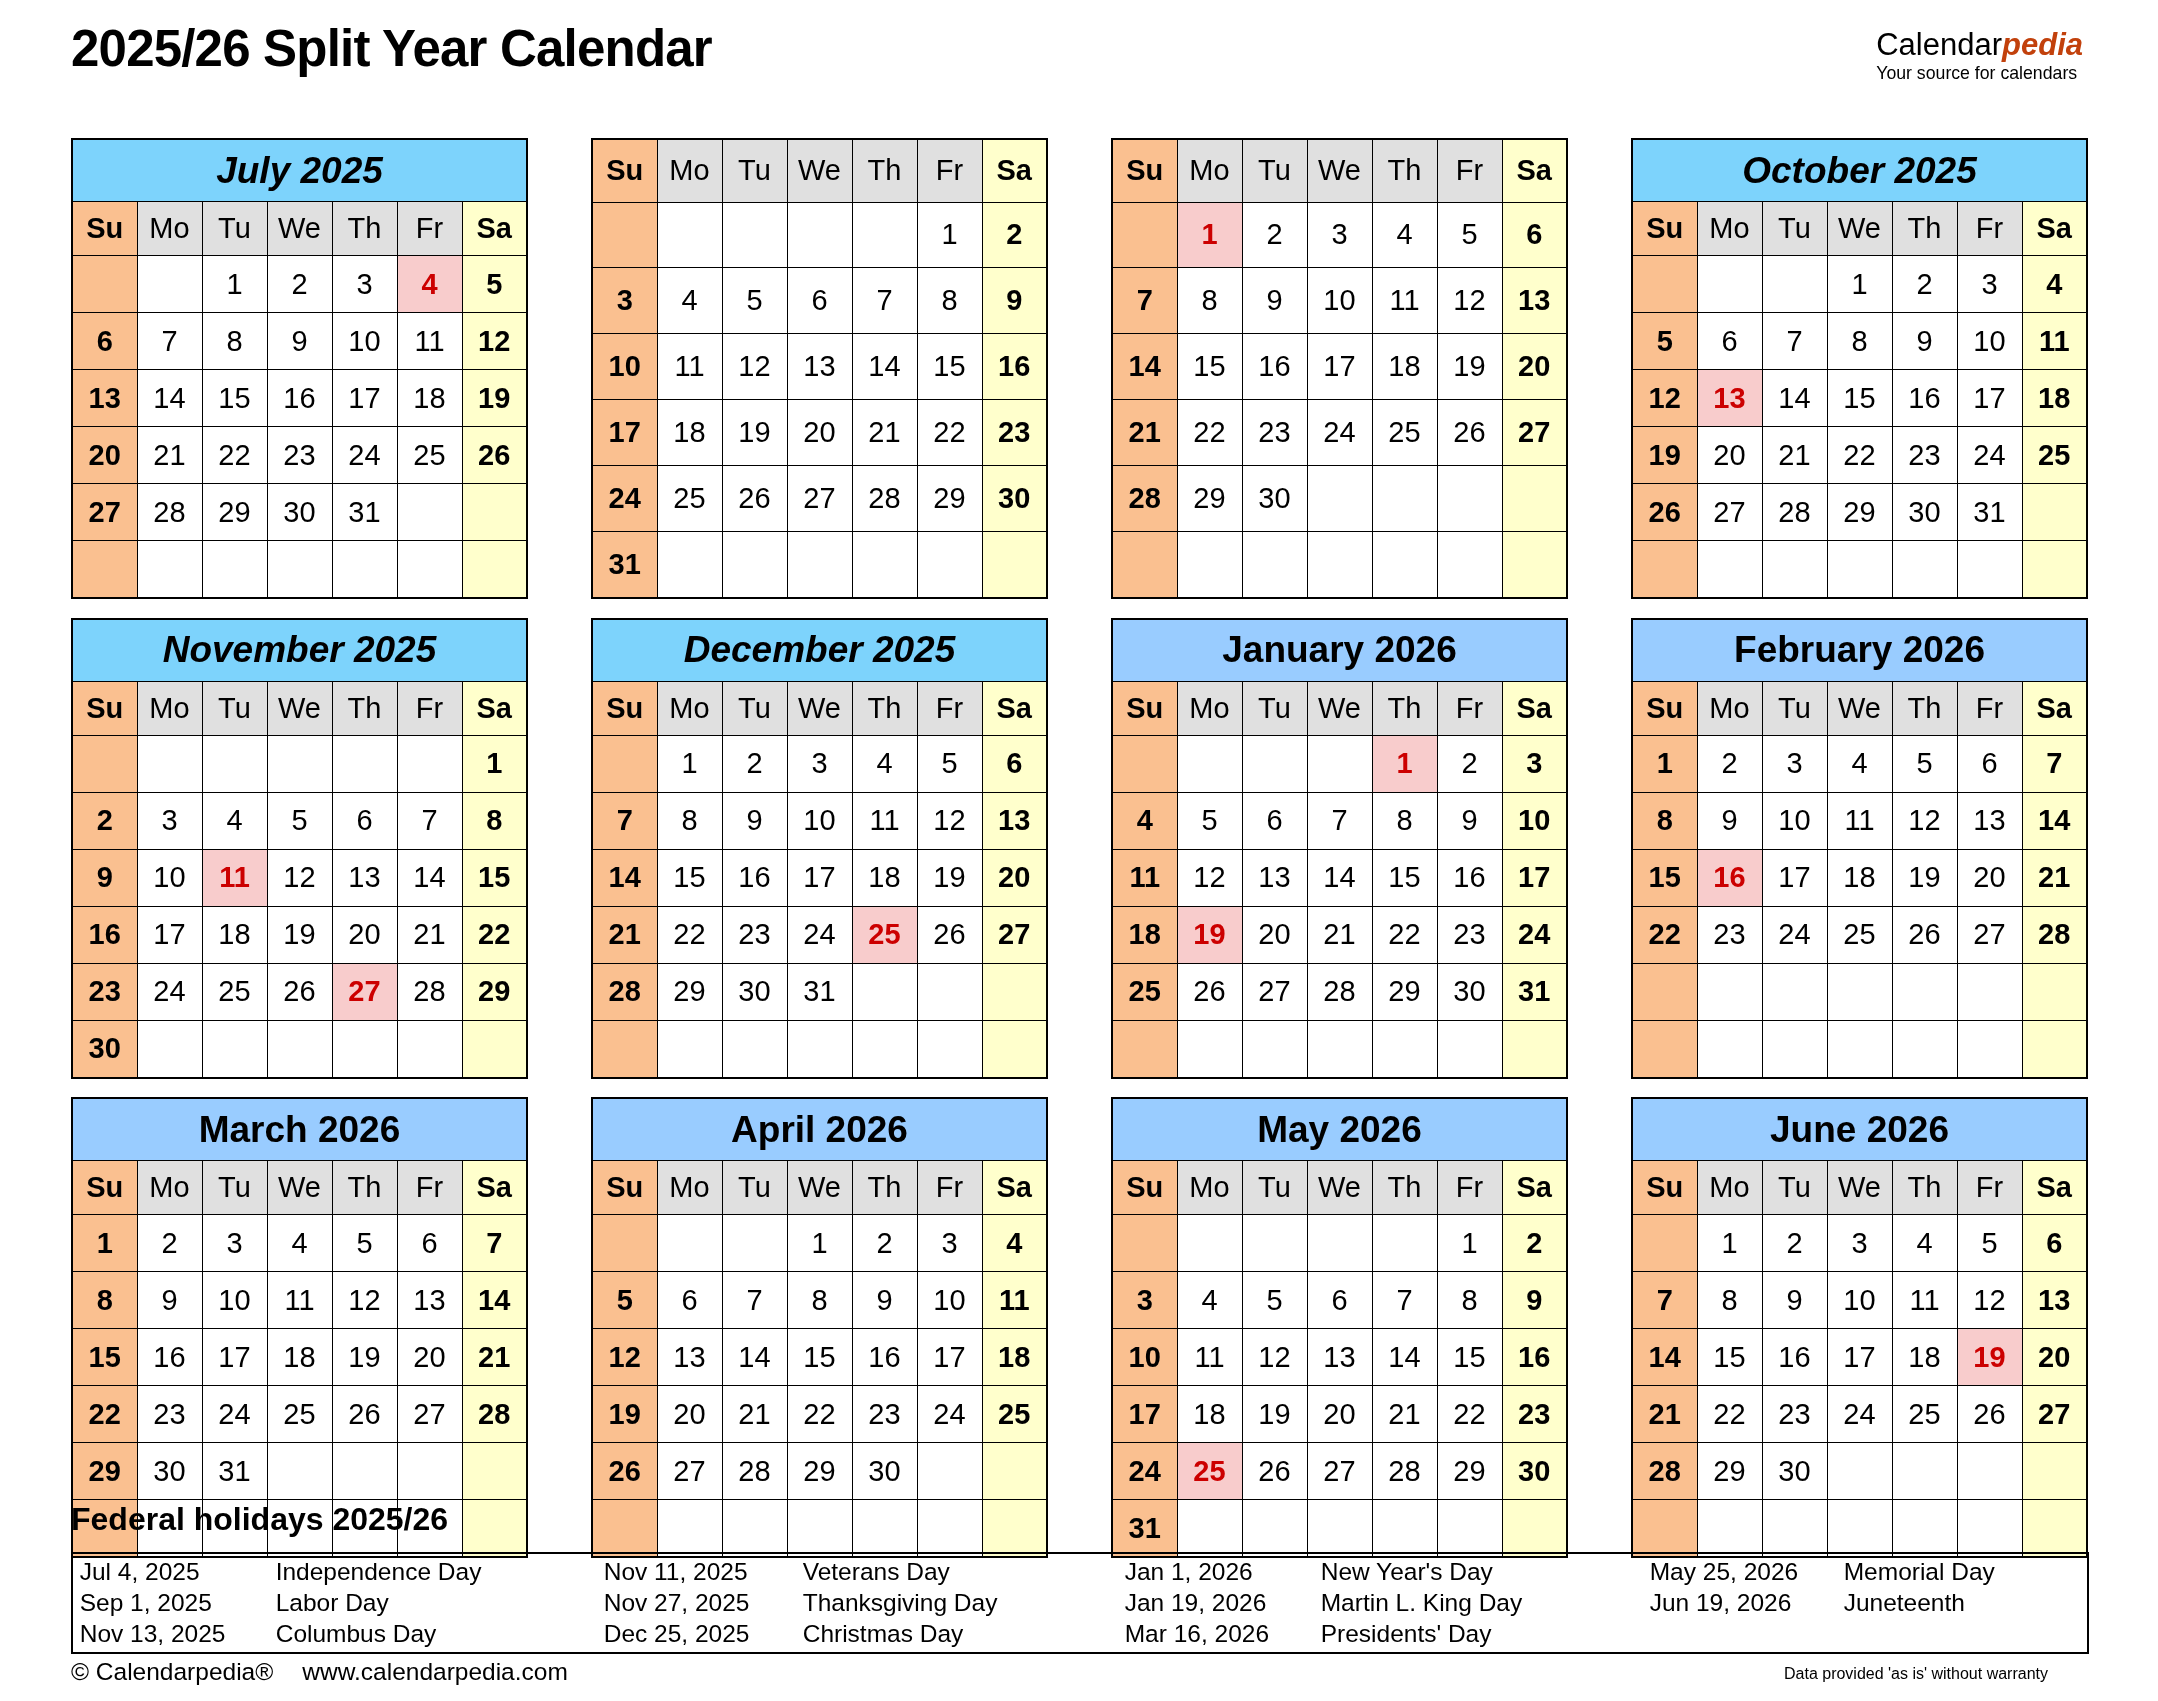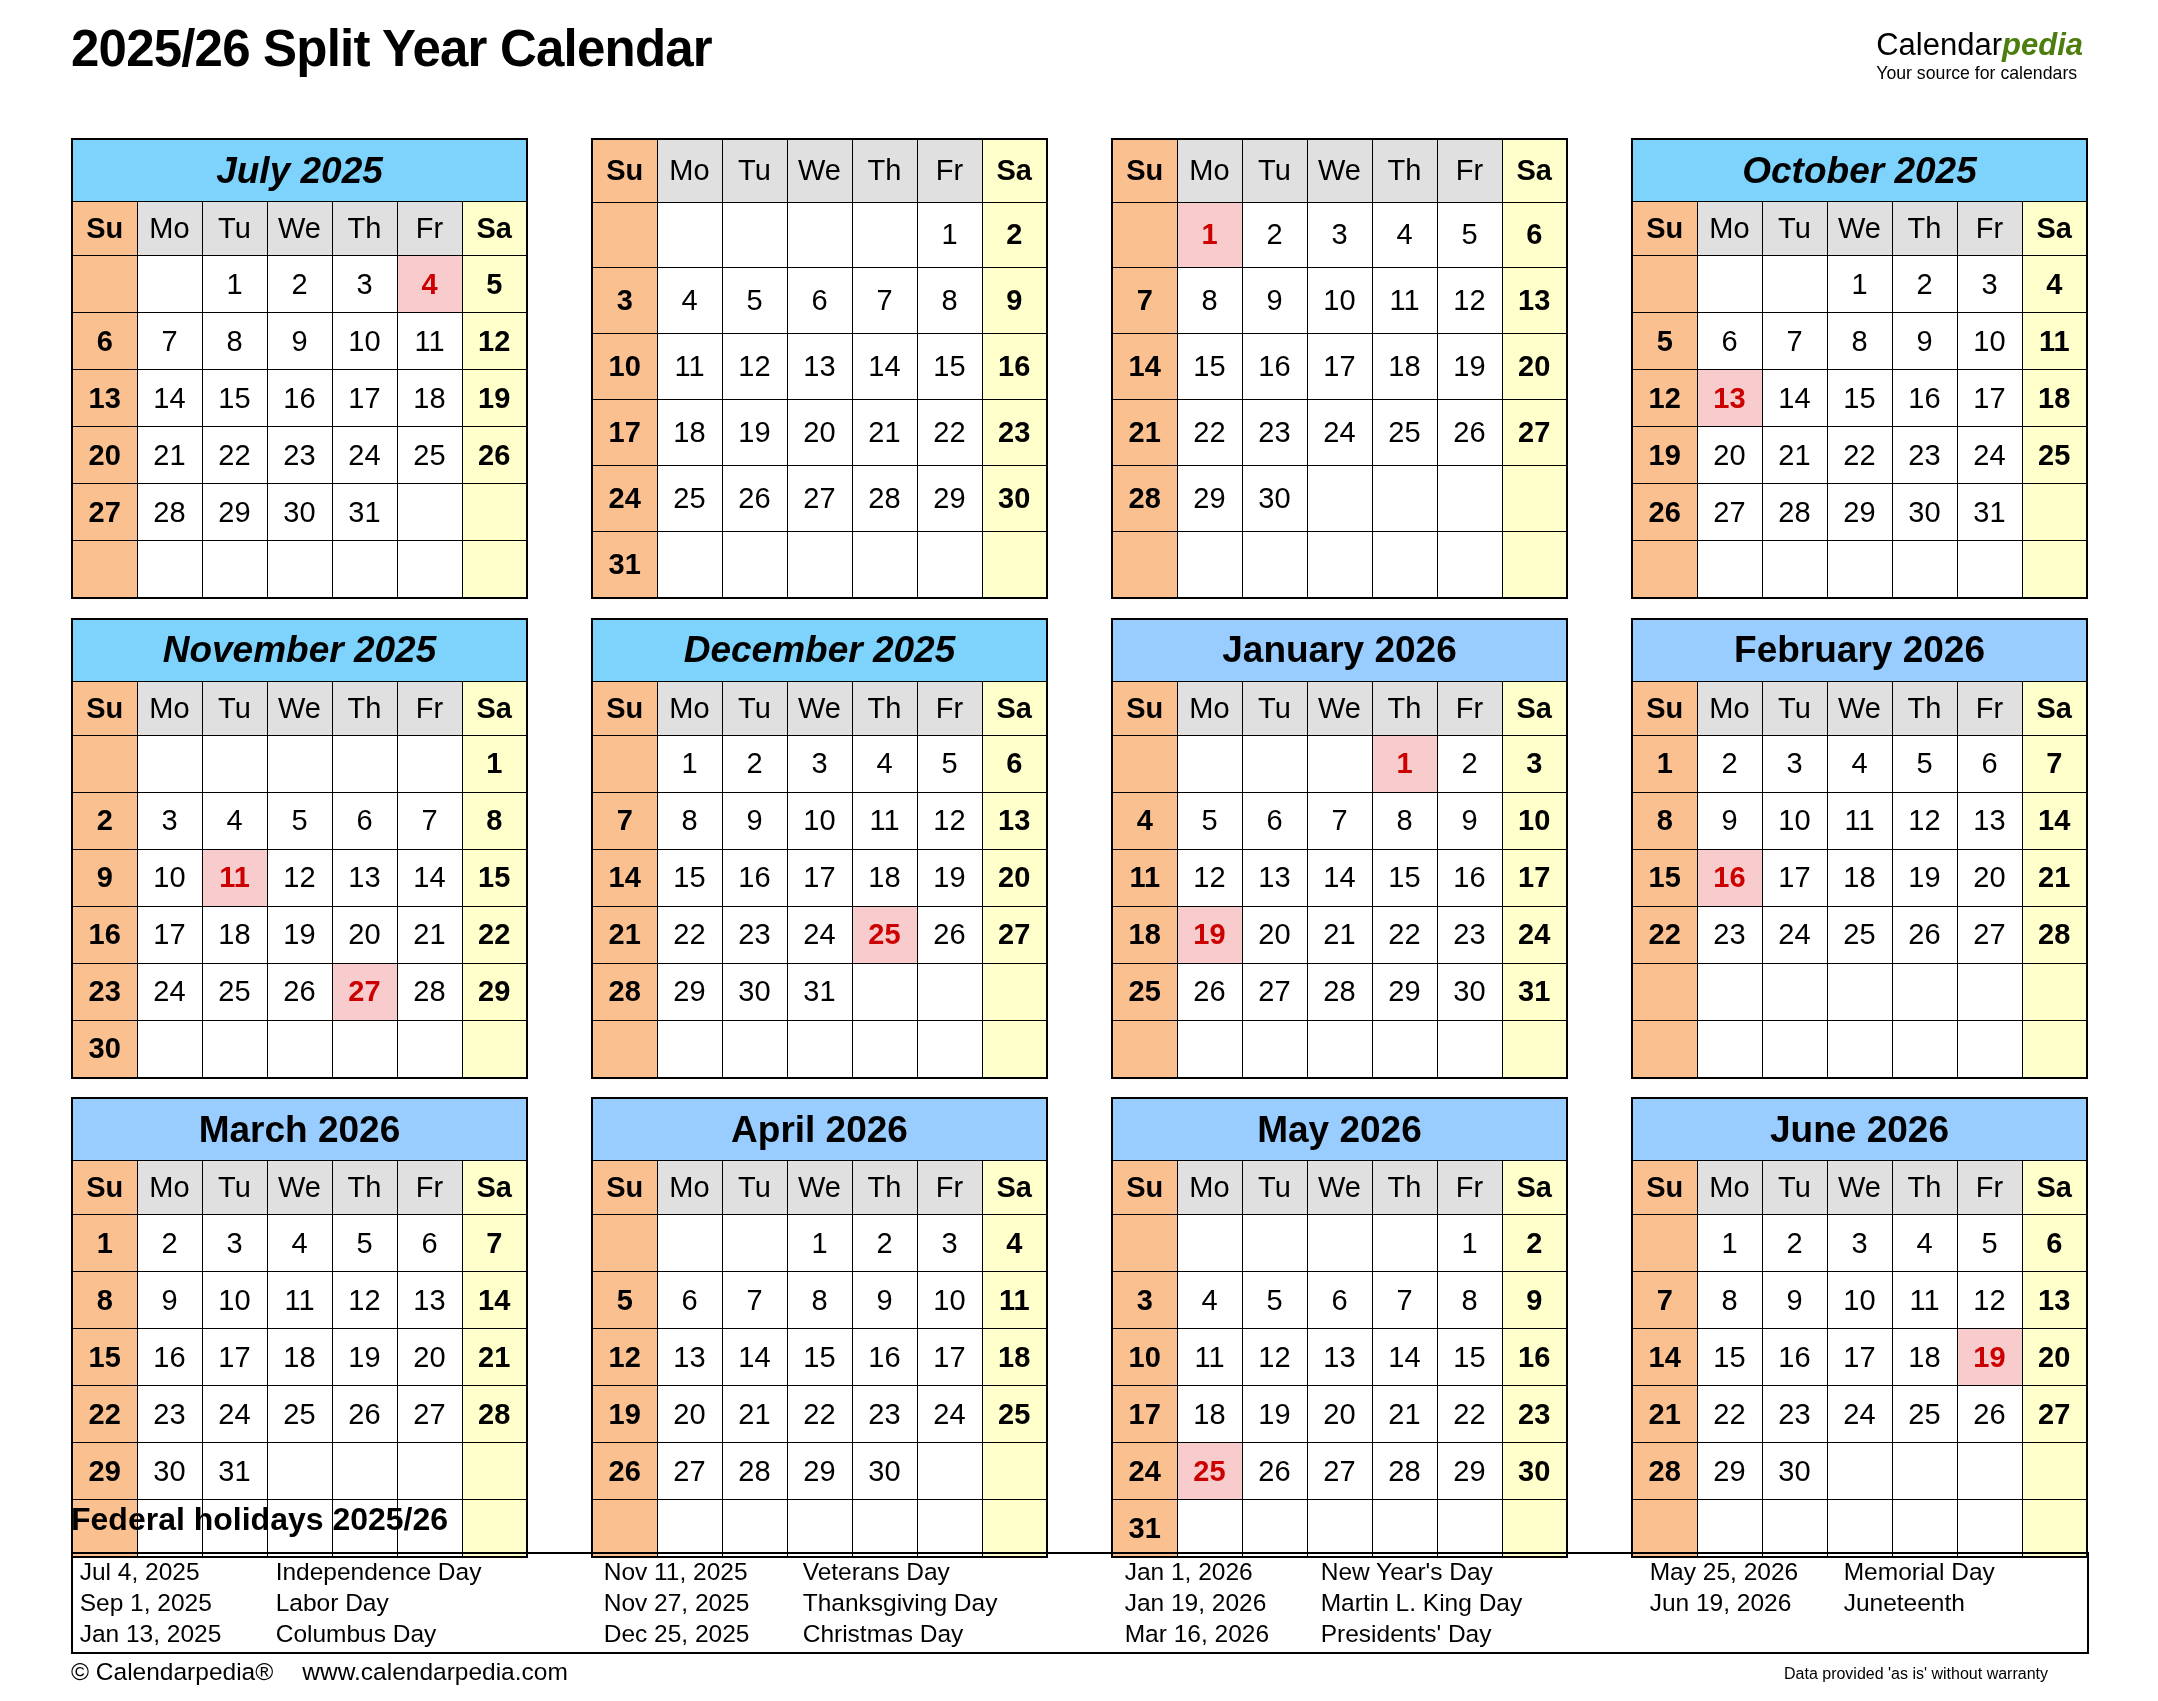--- a/index.html
+++ b/index.html
@@ -4,21 +4,21 @@
 <style>
   html,body{margin:0;padding:0;background:#ffffff;}
   .page{position:relative;width:2118px;height:1702px;background:#ffffff;
         font-family:"Liberation Sans",sans-serif;color:#000;overflow:hidden;}
 
   
   .page-title{position:absolute;left:71px;top:18.6px;font-size:51px;font-weight:bold;
               letter-spacing:-0.8px;white-space:nowrap;}
   .logo{position:absolute;right:35px;top:29px;text-align:left;line-height:1.05;}
   .logo-main{font-size:31px;font-weight:normal;}
-  .logo-main .pedia{color:#4d7c0f;font-weight:bold;font-style:italic;}
+  .logo-main .pedia{color:#c2410c;font-weight:bold;font-style:italic;}
   .logo-tagline{font-size:17.7px;margin-top:2.5px;}
 
   
   .months-grid{position:absolute;left:71px;top:138px;width:2018px;
                display:grid;grid-template-columns:repeat(4,457px);
                column-gap:63px;row-gap:18.6px;}
   table.month{border-collapse:collapse;table-layout:fixed;width:457px;
               border:2.5px solid #000;}
   table.month th,table.month td{border:1.7px solid #000;text-align:center;
               vertical-align:middle;overflow:hidden;}
@@ -910,21 +910,21 @@
       <div class="hdate">May 25, 2026</div>
       <div class="hname">Memorial Day</div>
       <div class="hdate">Sep 1, 2025</div>
       <div class="hname">Labor Day</div>
       <div class="hdate">Nov 27, 2025</div>
       <div class="hname">Thanksgiving Day</div>
       <div class="hdate">Jan 19, 2026</div>
       <div class="hname">Martin L. King Day</div>
       <div class="hdate">Jun 19, 2026</div>
       <div class="hname">Juneteenth</div>
-      <div class="hdate">Jan 13, 2025</div>
+      <div class="hdate">Nov 13, 2025</div>
       <div class="hname">Columbus Day</div>
       <div class="hdate">Dec 25, 2025</div>
       <div class="hname">Christmas Day</div>
       <div class="hdate">Mar 16, 2026</div>
       <div class="hname">Presidents' Day</div>
       <div class="hdate"></div>
       <div class="hname"></div>
     </div>
 
   <div class="footer-left">

